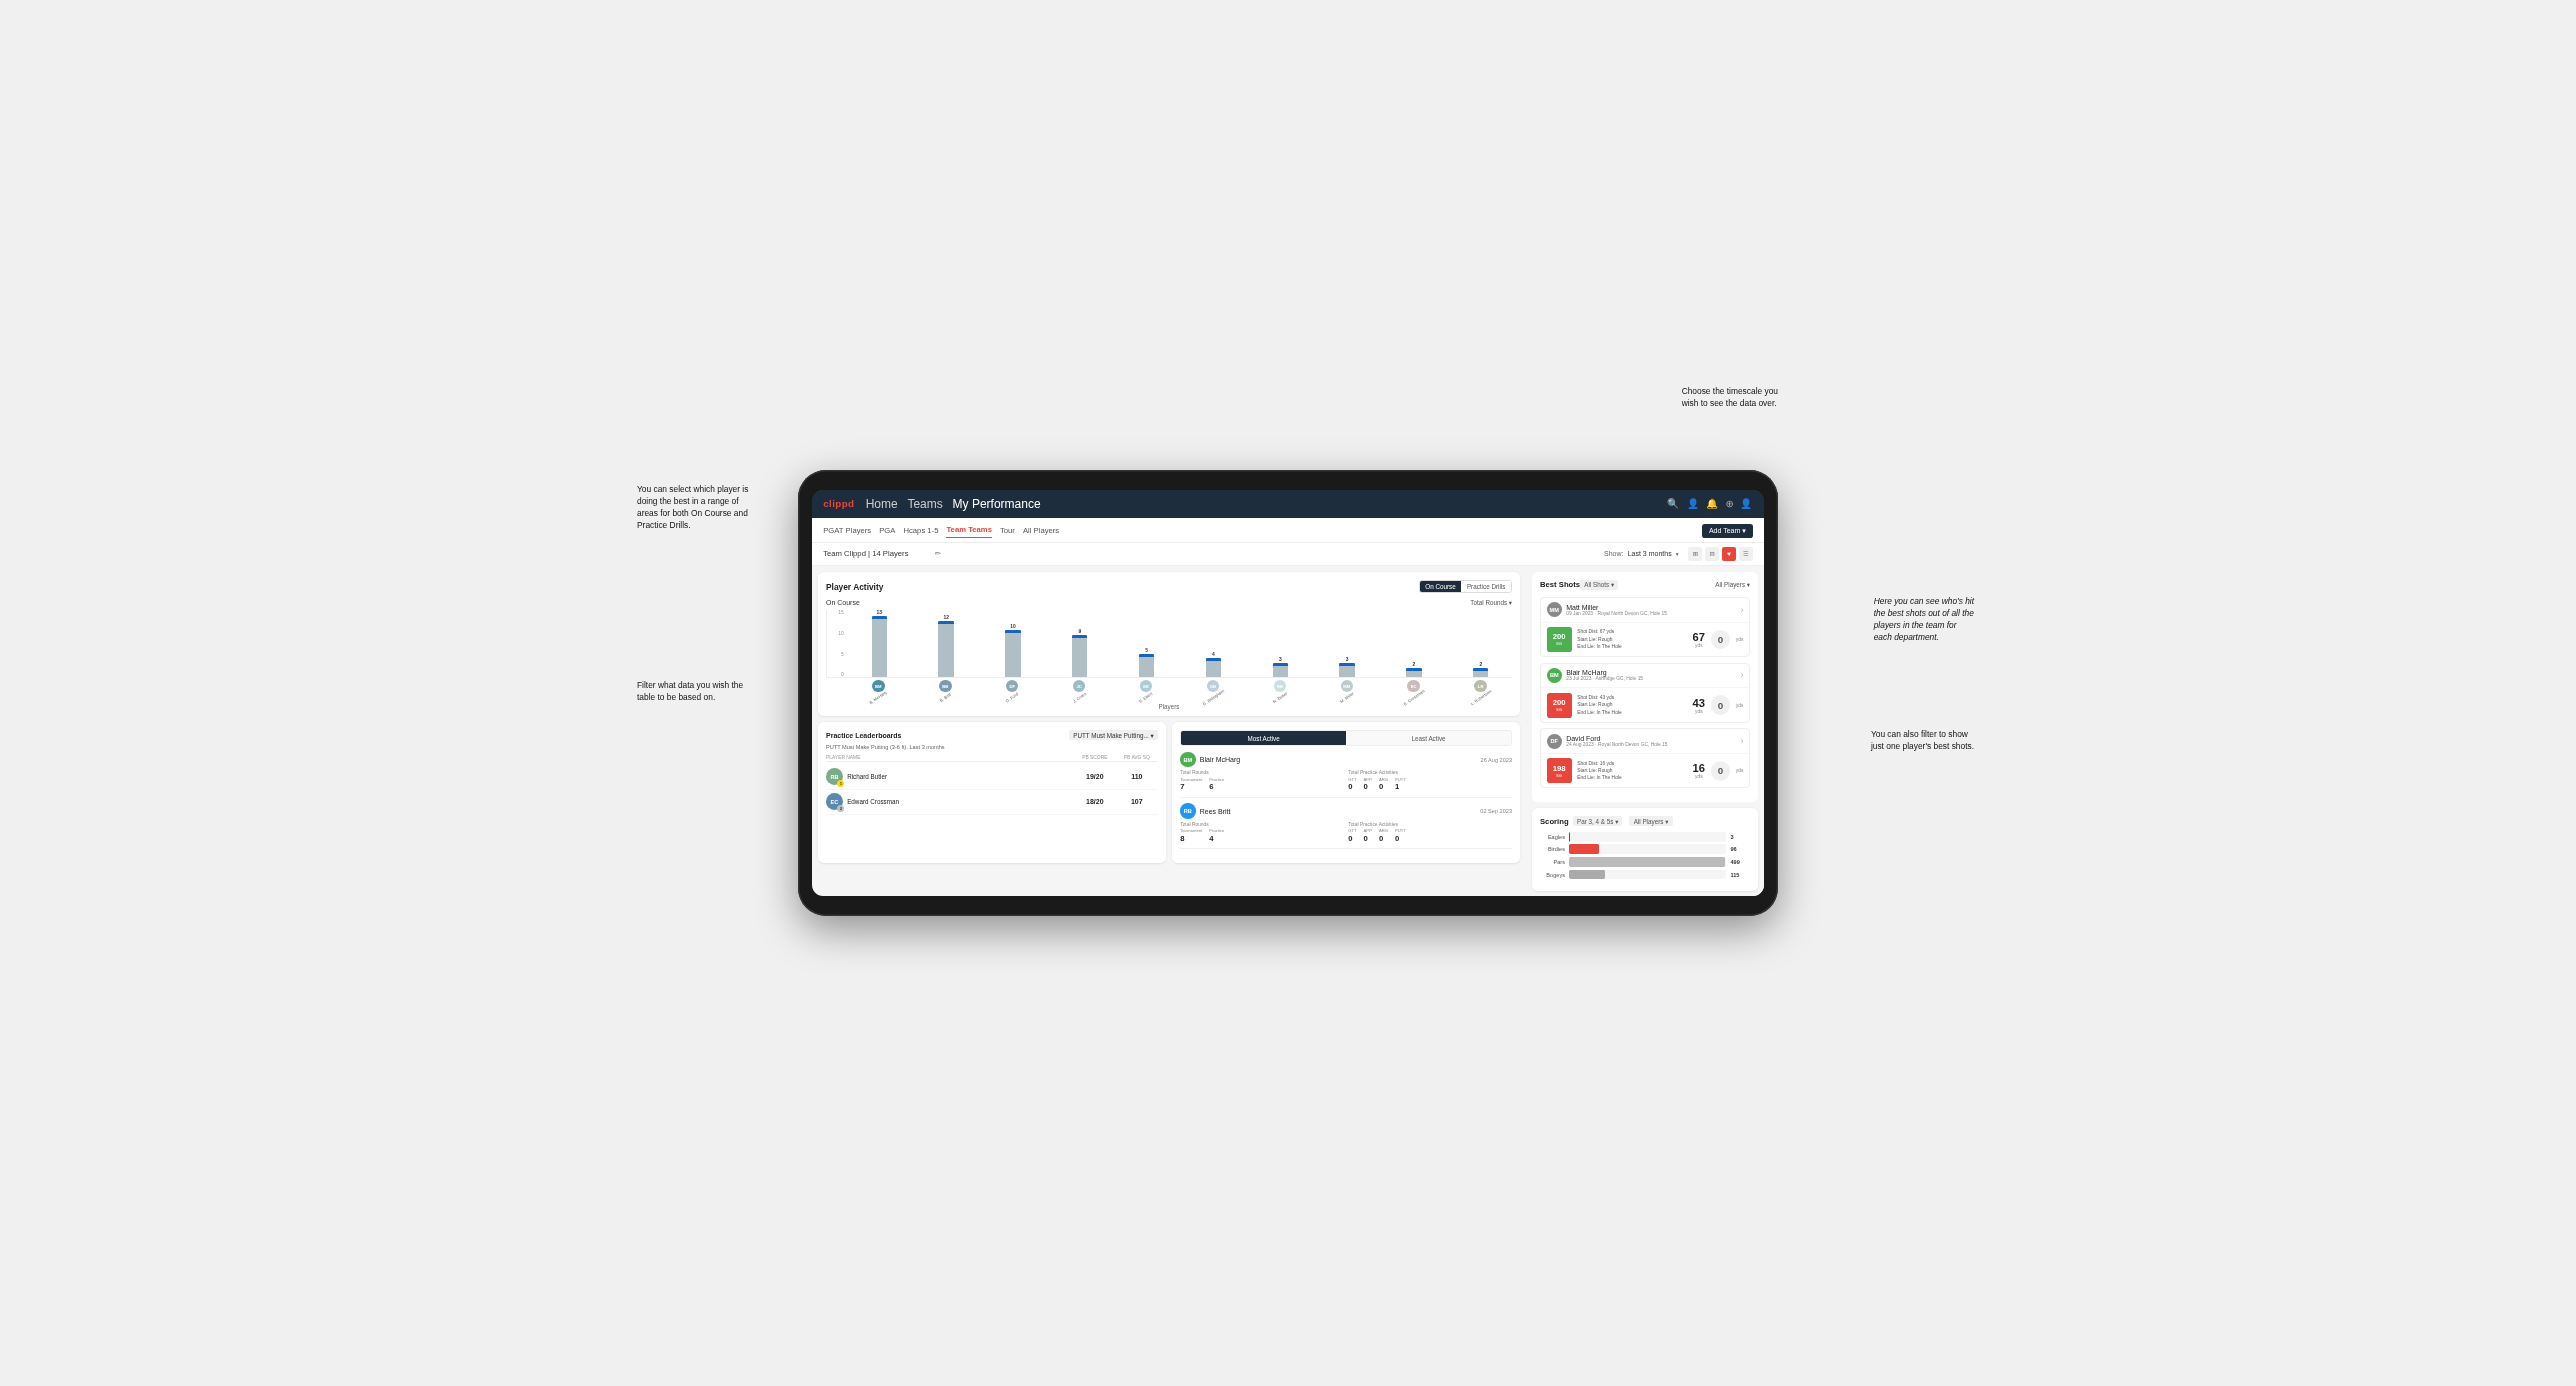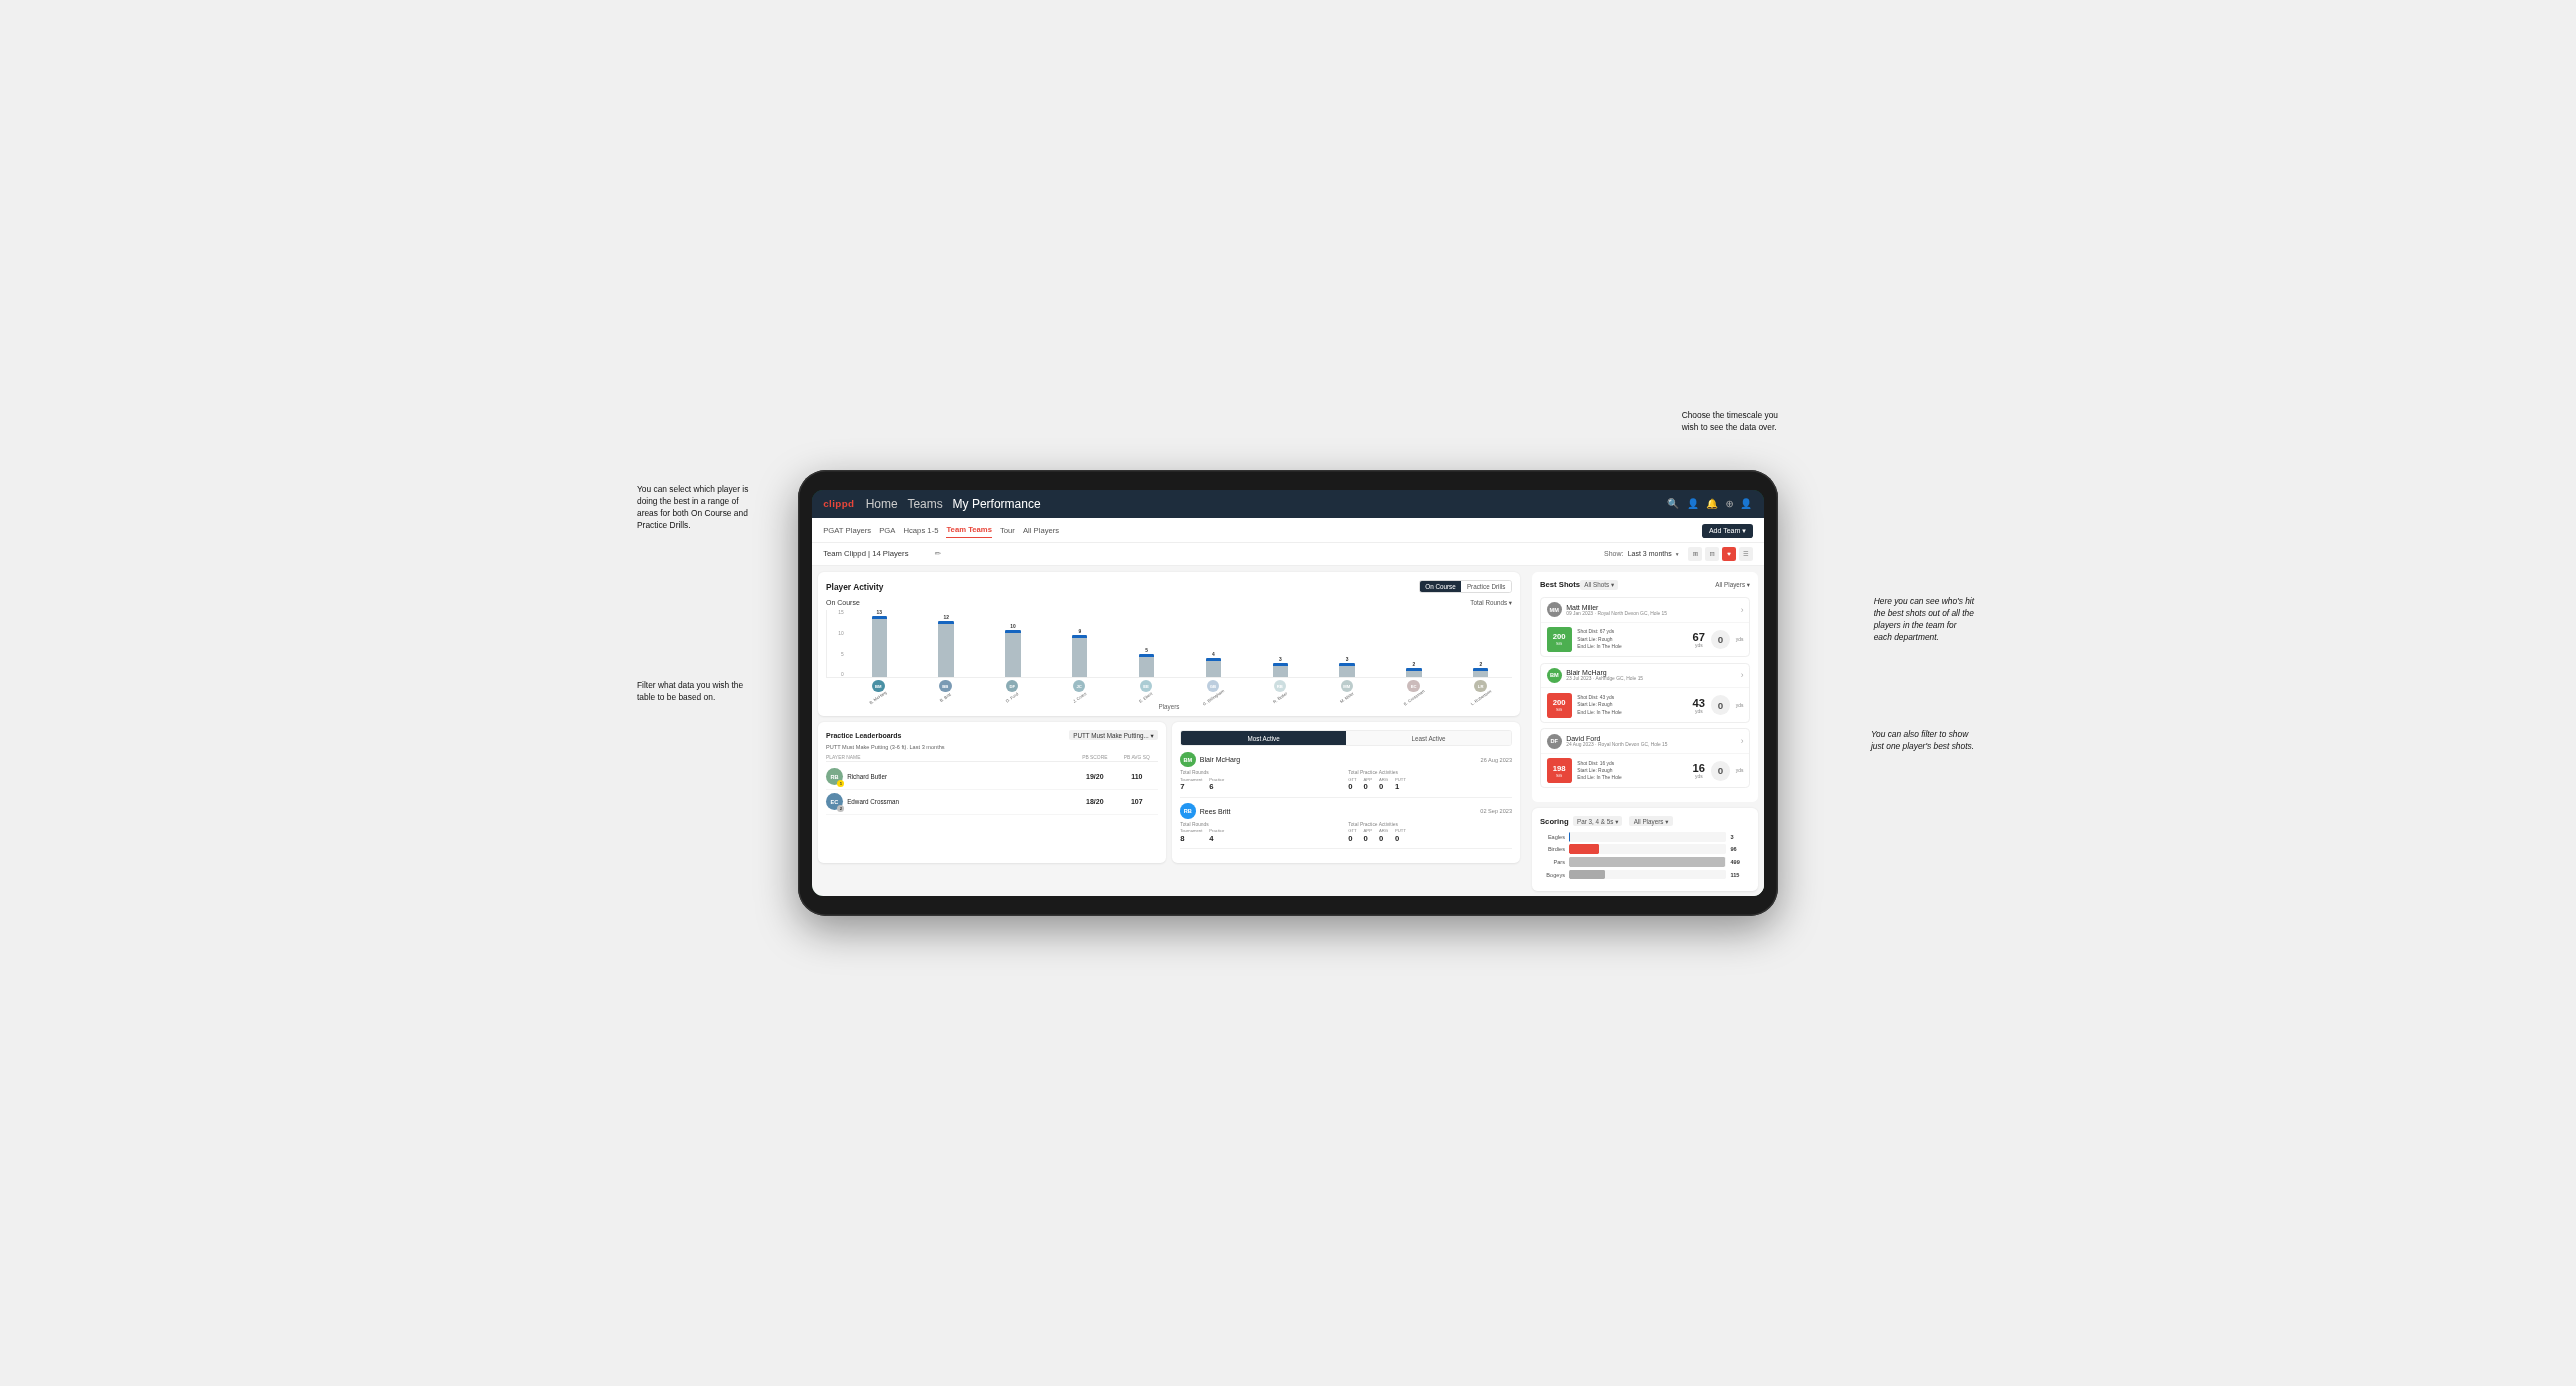--- a/index.html
+++ b/index.html
@@ -641,21 +641,21 @@
     .scoring-label { font-size: 5.6px; color: #555; width: 25px; text-align: right; flex-shrink: 0; }
     .scoring-bar-wrap { flex: 1; height: 9.8px; background: #f5f5f5; border-radius: 1.4px; overflow: hidden; }
     .scoring-bar { height: 100%; border-radius: 1.4px; }
     .scoring-count { font-size: 5.6px; color: #333; width: 19.6px; font-weight: 600; }
   </style>
 </head>
 <body>
 
 <div class="page-wrapper">
 
-  <div class="callout callout-top-right" style="position:absolute; top:-28px; right:0px; max-width:140px; font-size:8.4px;margin-top:24px;">
+  <div class="callout callout-top-right" style="position:absolute; top:-28px; right:0px; max-width:140px; font-size:8.4px;">
     <span style="white-space:pre-line;">Choose the timescale you
 wish to see the data over.</span>
   </div>
 
   <div class="callout" style="position:absolute; top:70px; left:-161px; max-width:168px; font-size:8.4px;">
     <span style="white-space:pre-line;">You can select which player is
 doing the best in a range of
 areas for both On Course and
 Practice Drills.</span>
   </div>
@@ -666,21 +666,21 @@
   </div>
 
   <div class="callout" style="position:absolute; top:182px; right:-196px; max-width:182px; font-size:8.4px;font-style:italic;">
     <span style="white-space:pre-line;">Here you can see who's hit
 the best shots out of all the
 players in the team for
 each department.</span>
   </div>
 
   <div class="callout" style="position:absolute; top:315px; right:-196px; max-width:182px; font-size:8.4px;">
-    <span style="white-space:pre-line;font-style:italic;">You can also filter to show
+    <span style="white-space:pre-line;">You can also filter to show
 just one player's best shots.</span>
   </div>
 
   <div class="tablet">
     <div class="tablet-screen">
 
       <div class="top-nav">
         <div class="logo">clippd</div>
         <div class="nav-items">
           <span class="nav-item">Home</span>

